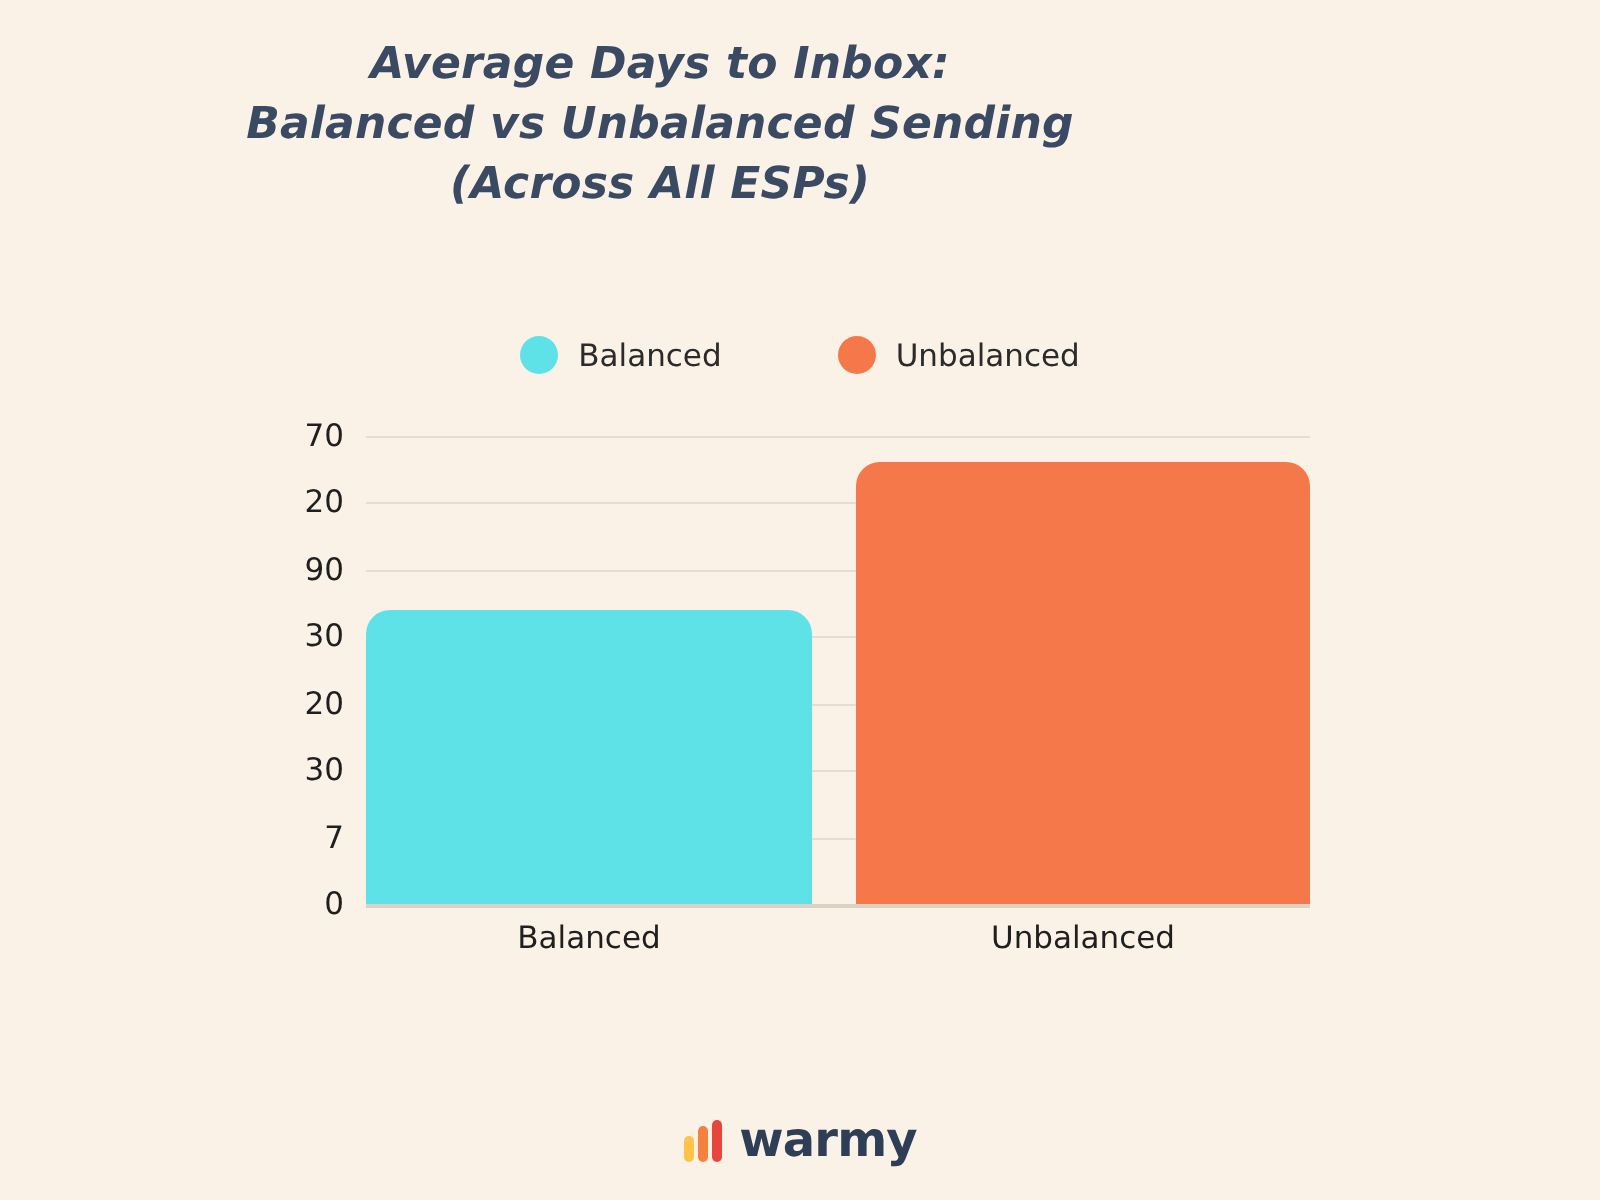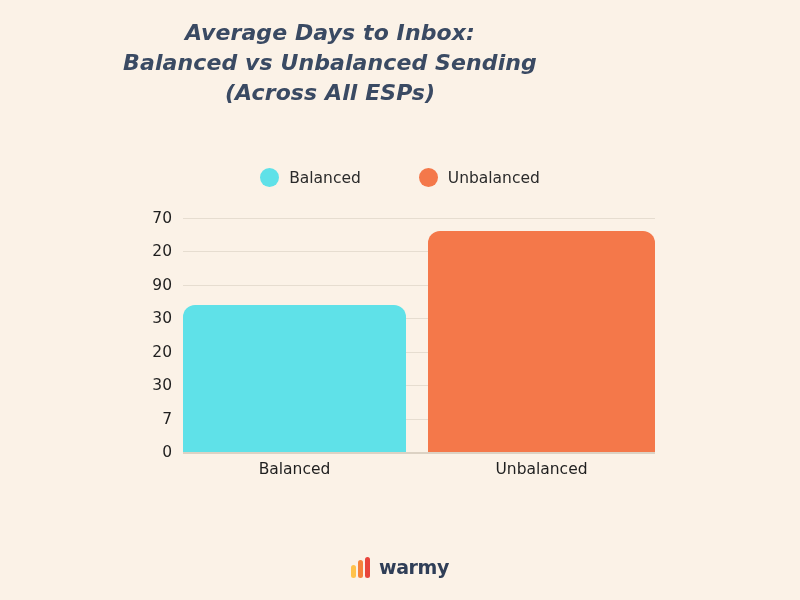--- a/index.html
+++ b/index.html
@@ -158,21 +158,21 @@
     align-items: flex-end;
     gap: 2px;
     height: 21px;
   }
   .logo-bar {
     width: 5px;
     border-radius: 2.5px;
     display: block;
   }
   #logo-wordmark {
-    font-size: 19px;
+    font-size: 24px;
     font-weight: bold;
     color: #2F3E57;
     font-family: "DejaVu Sans", sans-serif;
     letter-spacing: -0.4px;
   }
 </style>
 </head>
 <body>
 
 <div id="chart-title">Average Days to Inbox:

